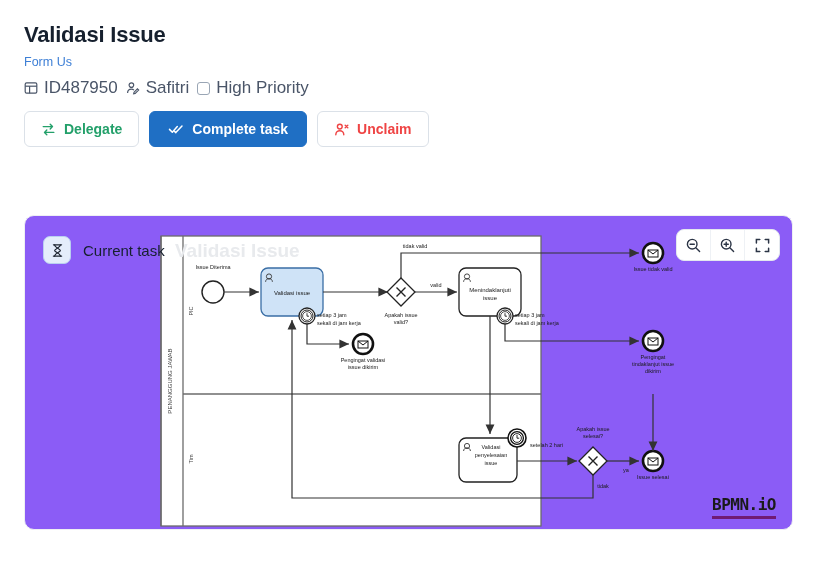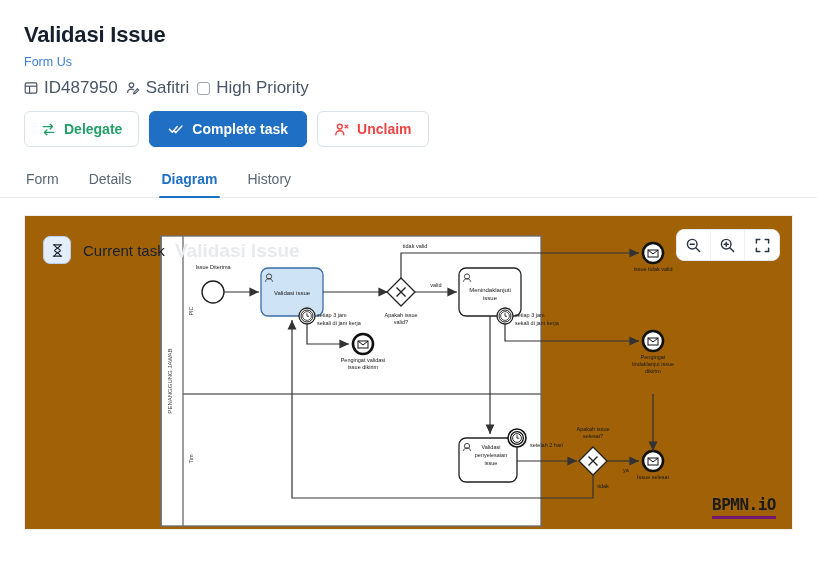--- a/index.html
+++ b/index.html
@@ -65,21 +65,21 @@
   .tab.active { color: #1f6fc4; font-weight: bold; }
   .tab.active::after {
     content: ""; position: absolute; left: 0; right: 0; bottom: -1px;
     height: 2.5px; background: #1f6fc4; border-radius: 2px;
   }
 
   
   .diagram-card {
     position: absolute; left: 24px; top: 215px;
     width: 769px; height: 315px;
-    background: #a16207; border-radius: 0;
+    background: #8b5cf6; border-radius: 10px;
     border: 1px solid #eef0f3;
     overflow: hidden;
     text-align: center;
   }
 
   .current-task-badge {
     position: absolute; left: 18px; top: 20px;
     display: flex; align-items: center; gap: 12px;
     z-index: 5;
   }
@@ -186,26 +186,20 @@
             <circle cx="5.8" cy="4.6" r="2.4"></circle>
             <path d="M1.8 12.8c0-2.4 1.8-4.1 4-4.1s4 1.7 4 4.1"></path>
             <path d="M11.2 3.2l2.6 2.6M13.8 3.2l-2.6 2.6"></path>
           </svg>
         </span>
         <span>Unclaim</span>
       </div>
     </div>
   </div>
 
-  <div class="tabs">
-    <div class="tab">Form</div>
-    <div class="tab">Details</div>
-    <div class="tab active">Diagram</div>
-    <div class="tab">History</div>
-  </div>
 
   <div class="diagram-card">
 
     <div class="current-task-badge">
       <span class="ct-icon">
         <svg width="15" height="15" viewBox="0 0 15 15" fill="none" stroke="#1f2733" stroke-width="1.2" stroke-linecap="round" stroke-linejoin="round">
           <line x1="3.4" y1="1.8" x2="11.6" y2="1.8"></line>
           <line x1="3.4" y1="13.2" x2="11.6" y2="13.2"></line>
           <path d="M4.6 1.8c0 3 5.8 3.9 5.8 5.7 0 1.8-5.8 2.7-5.8 5.7"></path>
           <path d="M10.4 1.8c0 3-5.8 3.9-5.8 5.7 0 1.8 5.8 2.7 5.8 5.7"></path>

